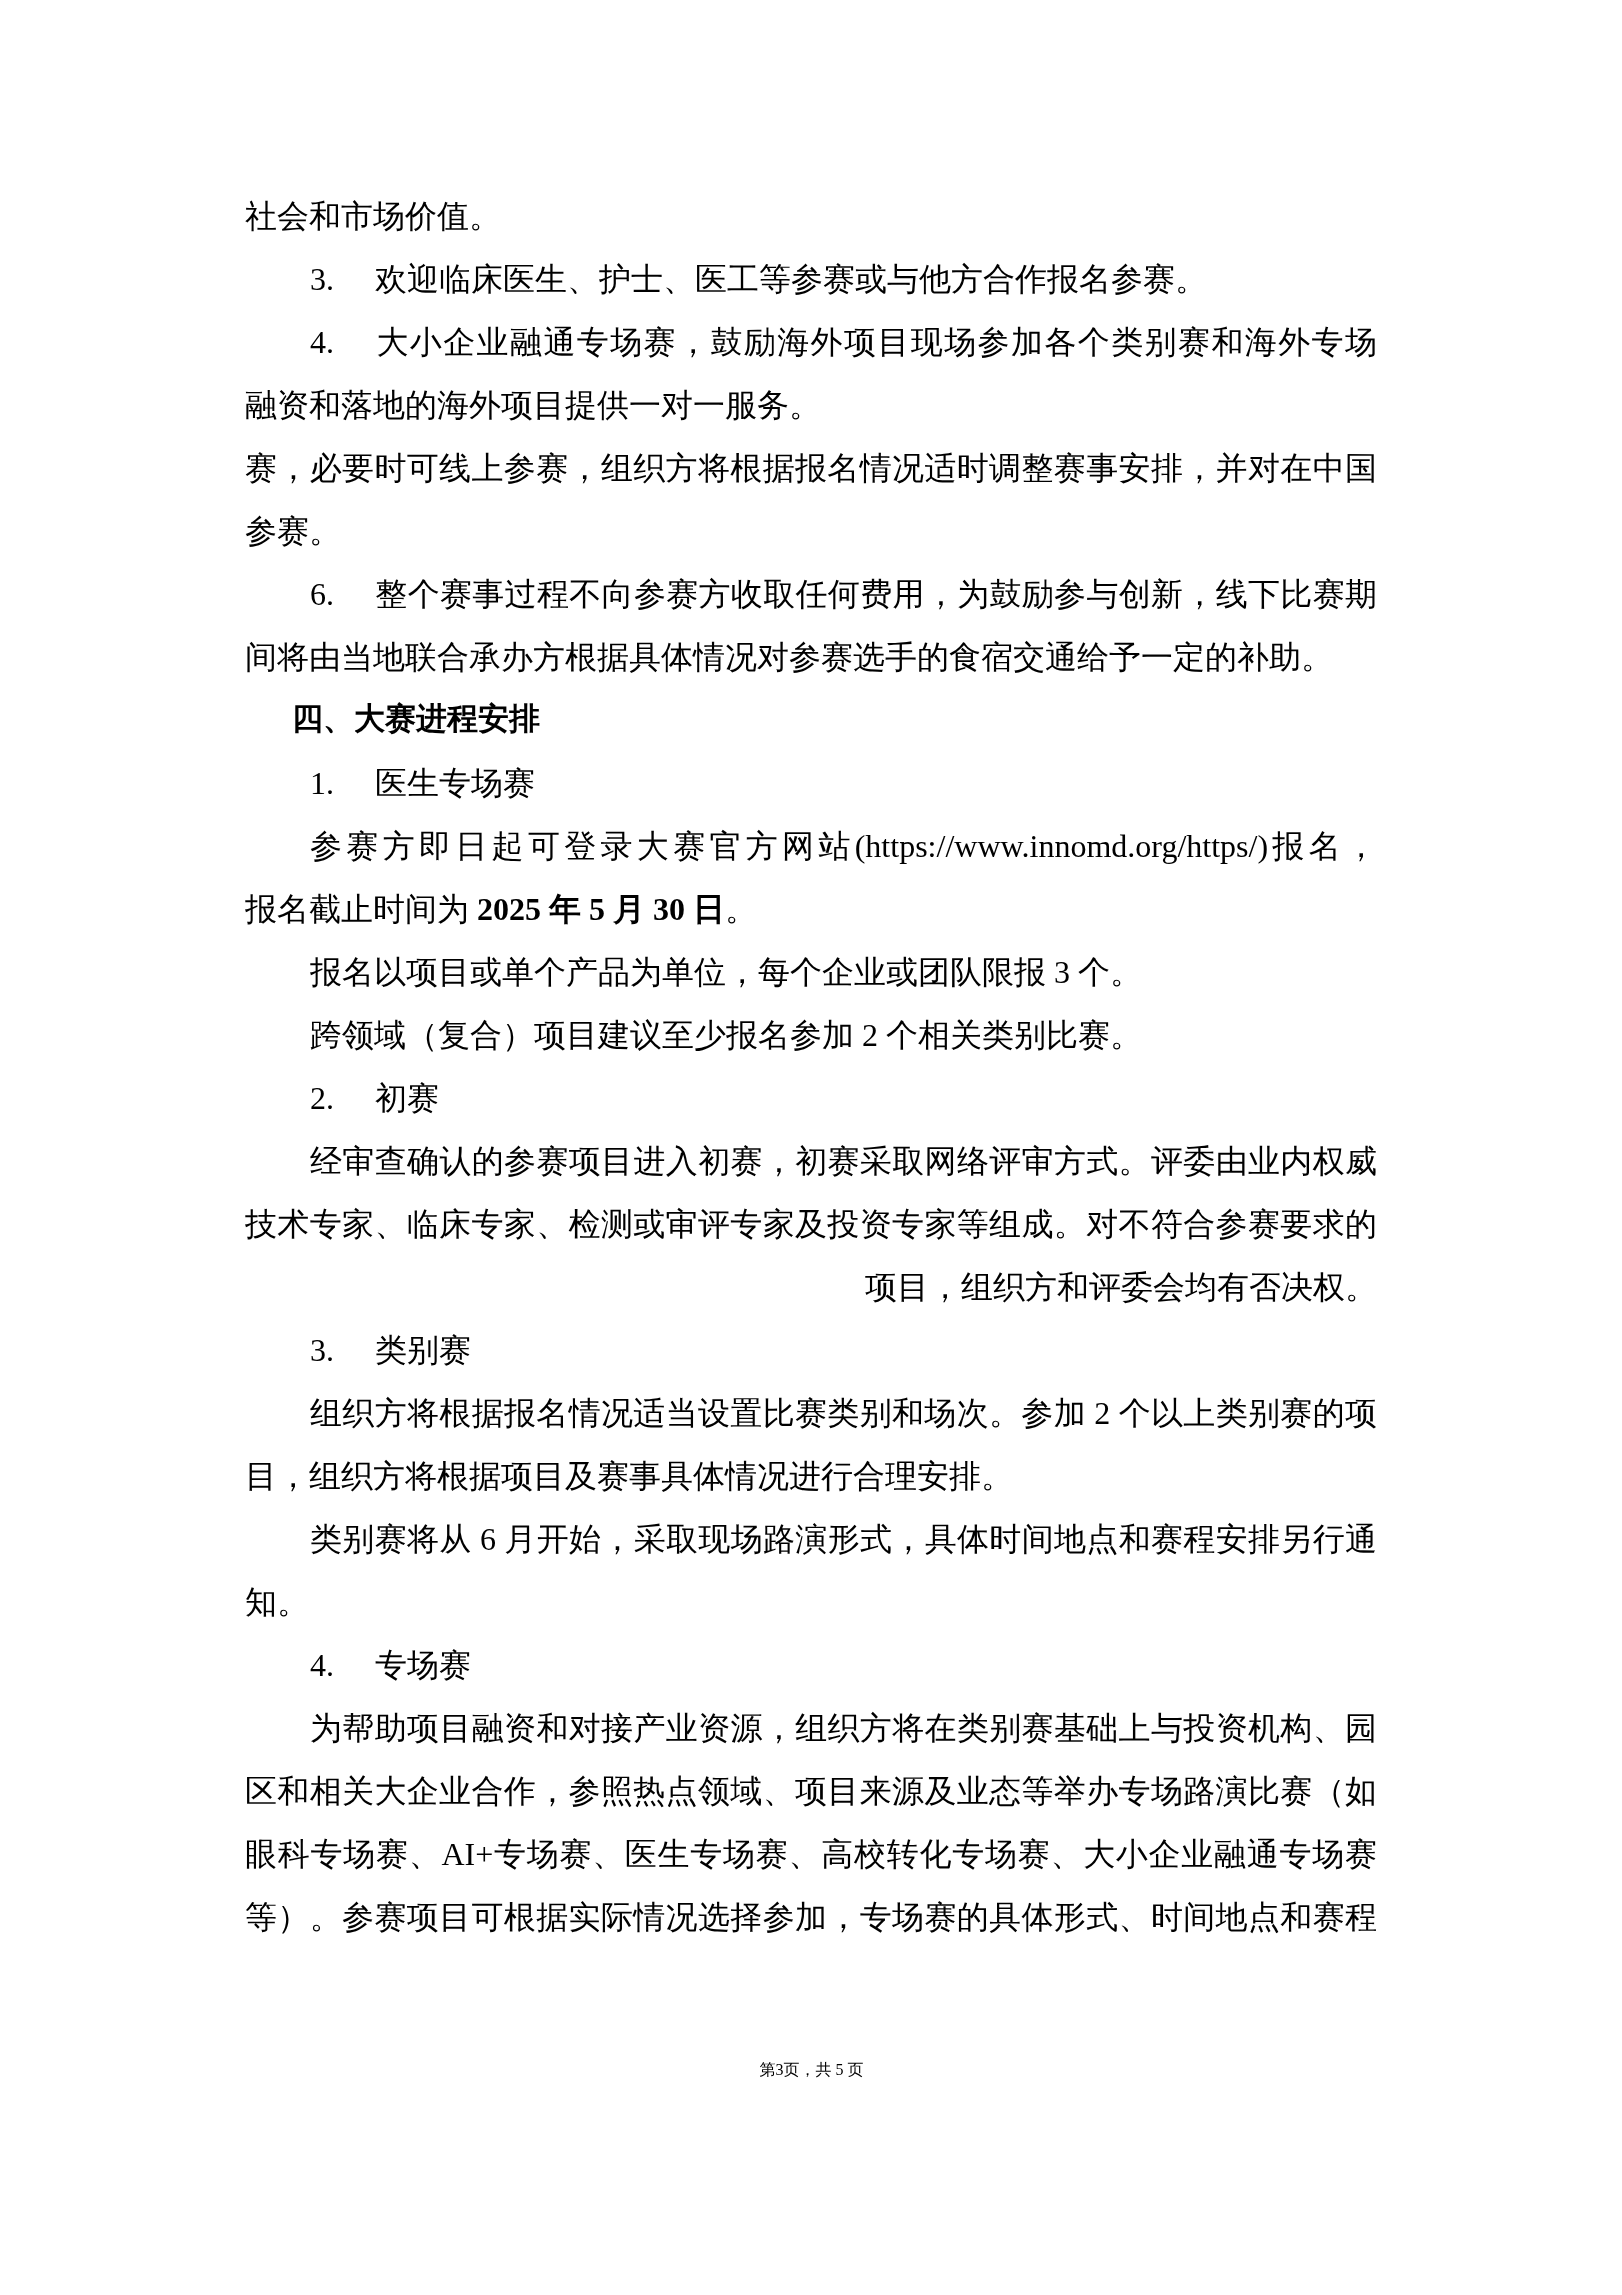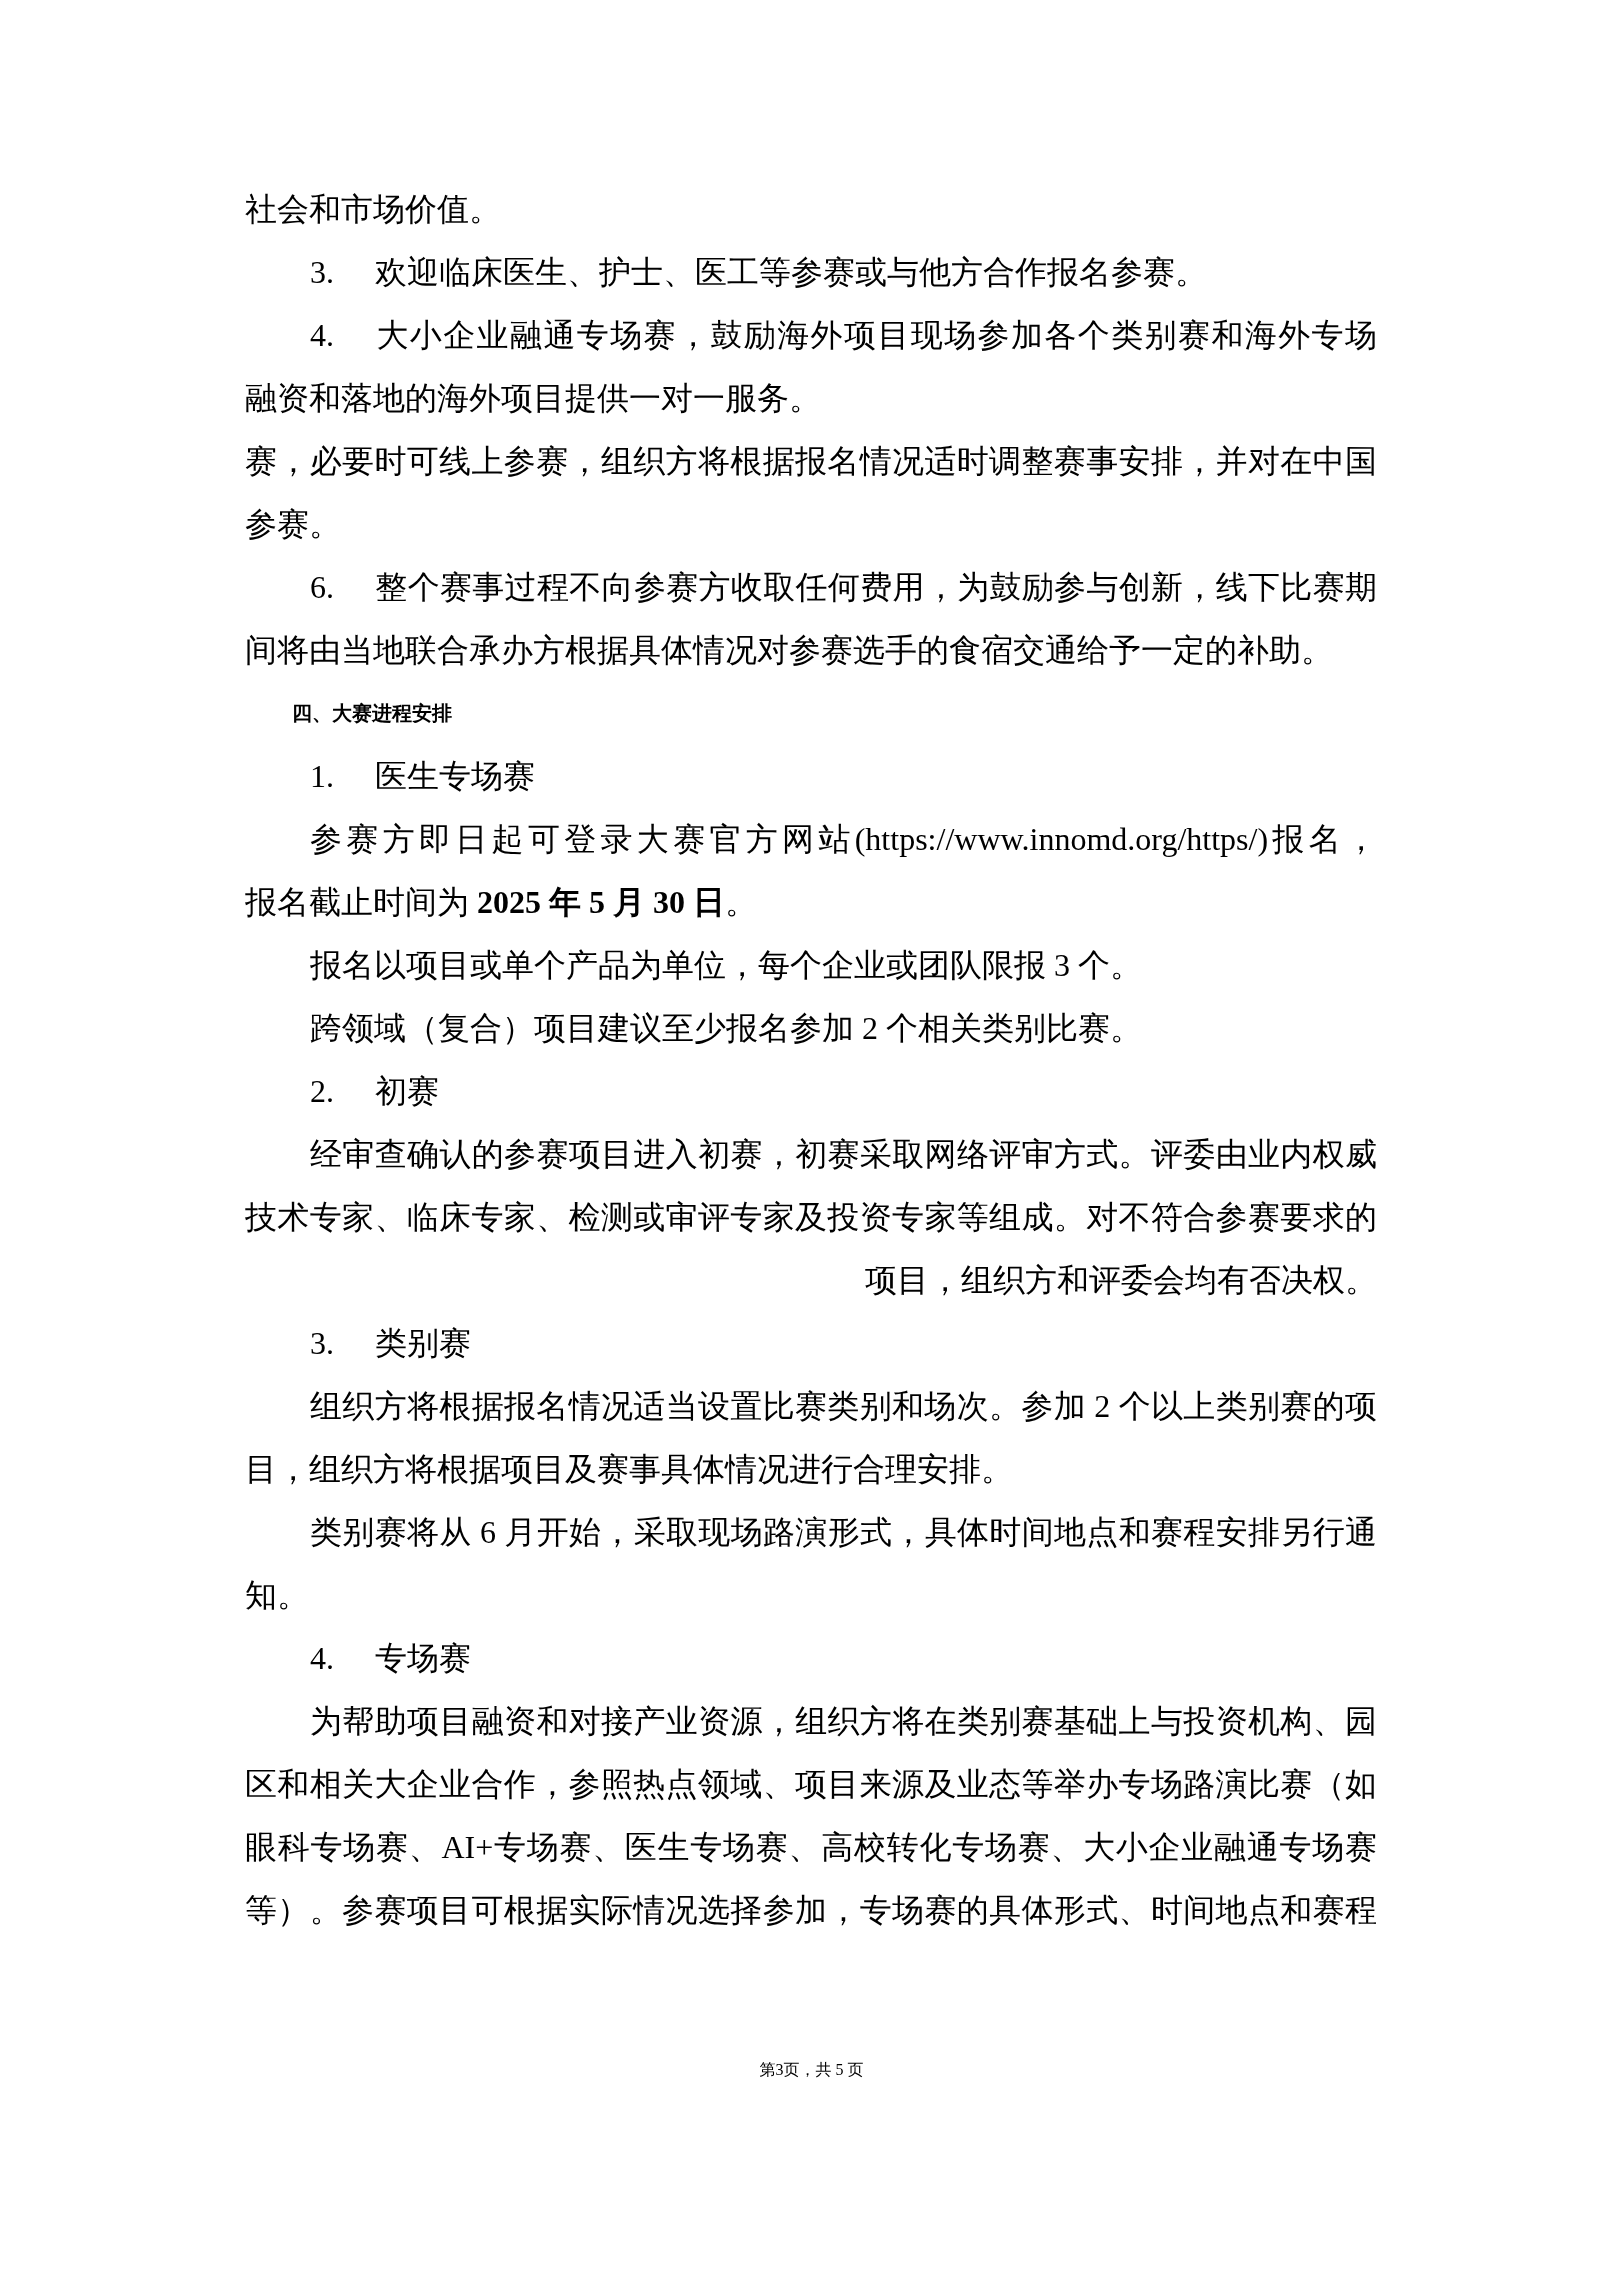--- a/index.html
+++ b/index.html
@@ -8,42 +8,42 @@
     width: 1623px;
     height: 2295px;
     background: #ffffff;
     color: #000000;
     font-family: "Liberation Serif", "DejaVu Serif", serif;
     overflow: hidden;
   }
   .content {
     position: absolute;
     left: 245px;
-    top: 178px;
+    top: 185px;
     width: 1132px;
   }
   .line {
     box-sizing: border-box;
     width: 1132px;
     height: 63px;
     line-height: 63px;
     font-size: 32px;
     white-space: nowrap;
     overflow: hidden;
   }
   .line.justify {
     white-space: normal;
     text-align: justify;
     text-align-last: justify;
     text-justify: inter-ideograph;
   }
   .line.heading {
-    font-family: Liberation Serif, serif;
+    font-family: Liberation Mono, monospace;
     font-weight: 700;
-    font-size: 20px;
+    font-size: 31px;
   }
   .marker {
     display: inline-block;
     width: 65px;
   }
   .b { font-weight: 700; }
   .footer {
     position: absolute;
     left: 0;
     top: 2053px;

